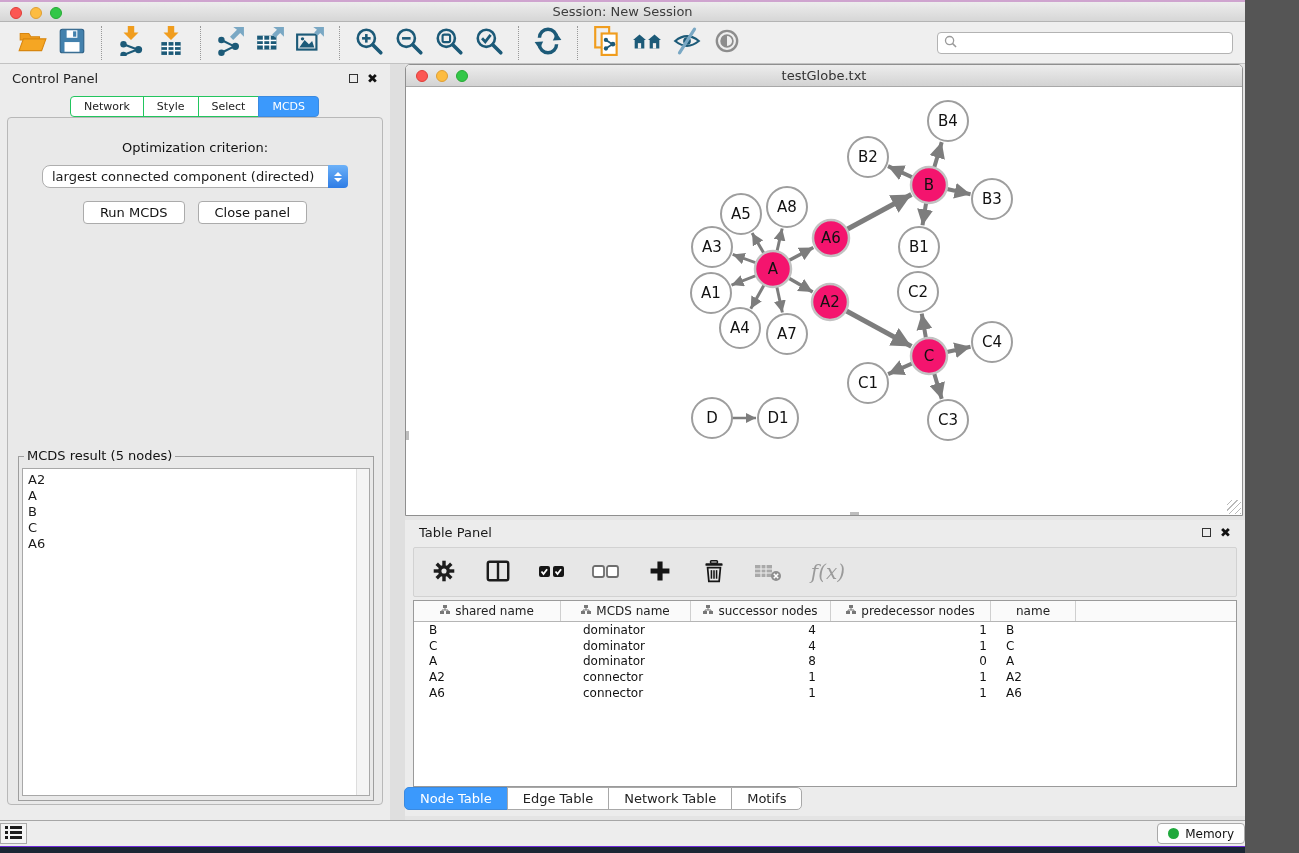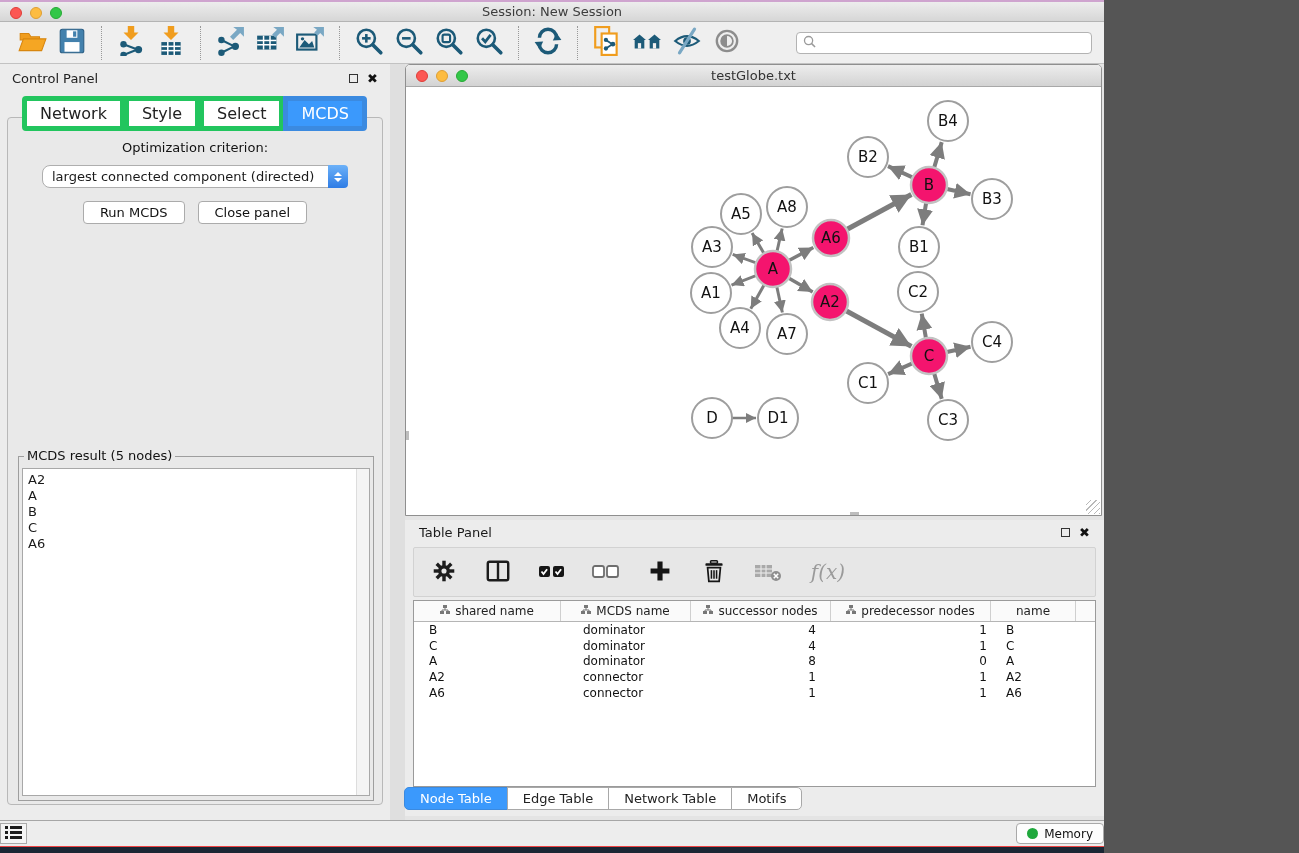--- a/index.html
+++ b/index.html
@@ -1,17 +1,17 @@
 <!DOCTYPE html>
 <html><head>
 <meta charset="utf-8">
 <style>
   *{margin:0;padding:0;box-sizing:border-box}
   body{font-family:"DejaVu Sans","Liberation Sans",sans-serif;background:#555}
-  .app{position:relative;width:1104px;height:853px;background:#ef4444;overflow:hidden;font-size:13px;color:#1a1a1a}
+  .app{position:relative;width:1245px;height:853px;background:#6d28d9;overflow:hidden;font-size:13px;color:#1a1a1a}
 
   
   .titlebar{position:absolute;top:0;left:0;right:0;height:22px;background:linear-gradient(#ededed,#d6d6d6);border-top:2px solid #cfa4cf;border-bottom:1px solid #b4b4b4}
   .lights{position:absolute;left:10px;top:5px;display:flex;gap:8px}
   .light{width:12px;height:12px;border-radius:50%}
   .light.red{background:#fc5753;border:1px solid #df3e38}
   .light.yellow{background:#fdbc40;border:1px solid #de9f34}
   .light.green{background:#33c748;border:1px solid #27aa35}
   .titlebar .title{text-align:center;line-height:19px;font-size:13px;color:#3c3c3c}
 
@@ -25,21 +25,21 @@
   
   .main{position:absolute;top:64px;left:0;right:0;height:756px;display:flex}
 
   
   .control-panel{width:390px;background:#ececec;position:relative;flex:none}
   .cp-header{height:28px;display:flex;align-items:center;padding:0 12px;font-size:13px;color:#222}
   .panel-icons{margin-left:auto;display:flex;gap:9px;align-items:center}
   .float-ico{width:9px;height:9px;border:1.5px solid #333;display:inline-block}
   .close-ico{font-size:13px;font-weight:bold;color:#111;line-height:1}
   .cp-tabs{position:absolute;top:32px;left:0;right:0;display:flex;justify-content:center;z-index:2}
-  .cp-tab{font-size:16px;padding:3px 13px;background:#fff;border:5px solid #22c55e;margin-left:-1px;color:#222}
+  .cp-tab{font-size:11px;padding:3px 13px;background:#fff;border:1px solid #22c55e;margin-left:-1px;color:#222}
   .cp-tab:first-child{border-radius:4px 0 0 4px}
   .cp-tab:last-child{border-radius:0 4px 4px 0}
   .cp-tab.active{background:#3b99fc;border-color:#3b8ae0;color:#fff}
   .cp-content{position:absolute;top:53px;left:7px;right:7px;height:688px;border:1px solid #b8b8b8;border-radius:4px;background:#e9e9e9;z-index:1}
   .crit-label{margin-top:22px;text-align:center;font-size:13px;color:#111}
   .crit-select{position:relative;margin:10px auto 0;width:306px;height:23px;background:#fff;border:1px solid #aeaeae;border-radius:8px;display:flex;align-items:center;padding:0 26px 0 9px;font-size:13px}
   .crit-stepper{position:absolute;right:-1px;top:-1px;width:20px;height:23px;border-radius:0 4px 4px 0;background:linear-gradient(#6cb1f8,#2e7ce5);display:flex;flex-direction:column;align-items:center;justify-content:center;gap:2px}
   .chev{width:0;height:0;border-left:4px solid transparent;border-right:4px solid transparent}
   .chev.up{border-bottom:4px solid #fff}
   .chev.down{border-top:4px solid #fff}

